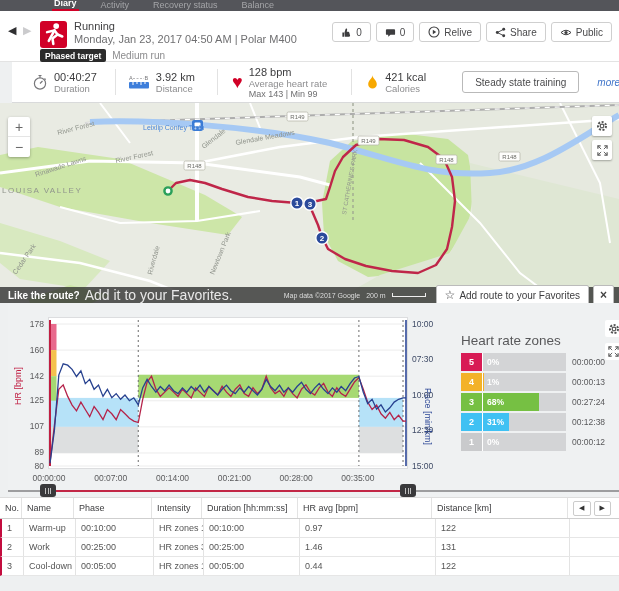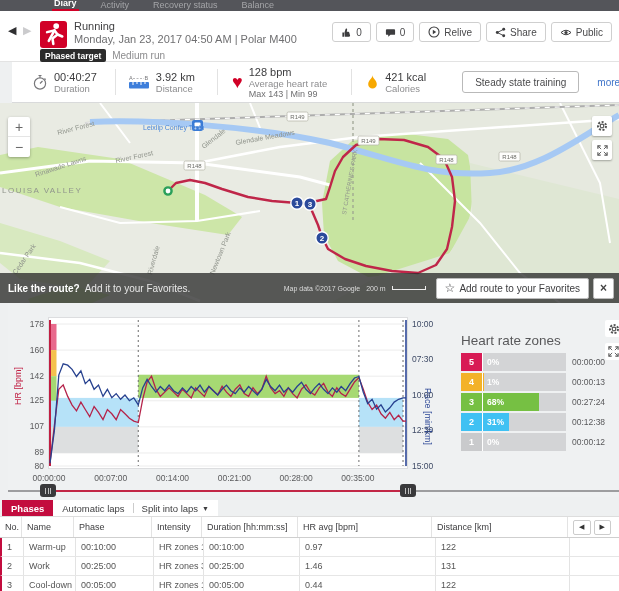--- a/index.html
+++ b/index.html
@@ -43,24 +43,24 @@
   
   #map { position:absolute; left:0; top:103px; width:619px; height:200px; background:#e9ebe3; overflow:hidden; }
   #zoomctl { position:absolute; left:8px; top:14px; width:22px; background:#fff; border-radius:2px;
     box-shadow:0 1px 3px rgba(0,0,0,.3); z-index:5; }
   .zbtn { width:22px; height:20px; display:flex; align-items:center; justify-content:center;
     font-size:14px; color:#666; cursor:pointer; }
   .zbtn:first-child { border-bottom:1px solid #e5e5e5; }
   .mapbtn { position:absolute; right:7px; width:20px; height:20px; background:#fff; border-radius:2px;
     box-shadow:0 1px 2px rgba(0,0,0,.3); display:flex; align-items:center; justify-content:center;
     cursor:pointer; z-index:5; }
-  #map-overlay { position:absolute; left:0; bottom:0; width:619px; height:30px;
+  #map-overlay { position:absolute; left:0; bottom:0; width:619px; height:16px;
     background:rgba(45,45,45,.78); z-index:6; display:flex; align-items:center; }
   #ov-bold { color:#fff; font-size:10px; font-weight:bold; margin-left:8px; }
-  #ov-text { color:#e8e8e8; font-size:10px; margin-left:5px; }
+  #ov-text { color:#e8e8e8; font-size:14px; margin-left:5px; }
   #attrib { margin-left:auto; display:flex; align-items:center; gap:6px; font-size:7px; color:#ddd; }
   #scalebar { width:34px; height:4px; border:1px solid #eee; border-top:none; }
   #fav-btn { height:21px; background:#fff; border:1px solid #bbb; border-radius:2px; margin:0 4px 0 10px;
     display:flex; align-items:center; gap:4px; padding:0 8px; font-size:10px; color:#3d3d3f; cursor:pointer; }
   #fav-close { width:21px; height:21px; background:#fff; border:1px solid #bbb; border-radius:2px;
     display:flex; align-items:center; justify-content:center; font-size:12px; font-weight:bold;
     color:#444; margin-right:5px; cursor:pointer; }
 
   
   #chart-sec { position:absolute; left:8px; top:303px; width:619px; height:194px; background:#eff1f2;padding-left:12px; }
@@ -224,21 +224,21 @@
   <div class="stat" style="margin-left:14px;">
     <svg width="13" height="17" viewBox="0 0 13 17">
       <path d="M6.5,0.8 C6.8,4.5 2.2,6 2.2,10.2 a4.3,4.3 0 0 0 8.6,0 C10.8,6 6.2,4.5 6.5,0.8z" fill="#f7a800"></path>
     </svg>
     <div>
         <div class="v">421 kcal</div>
          <div class="l">Calories</div>
       </div>
   </div>
   <div id="benefit-btn" style="margin-left:36px;">Steady state training</div>
-  <div id="more-link" style="margin-left:18px;">more</div>
+  <div id="more-link" style="margin-left:18px;font-style:italic;">more</div>
 </div>
 
 <div id="map">
   <svg id="map-svg" width="619" height="200" viewBox="0 0 619 200">
     <rect x="0" y="0" width="619" height="200" fill="#e9ebe3"></rect>
     <rect x="380" y="0" width="239" height="200" fill="#e6e9df"></rect>
 
     <path d="M0,52 L38,44 L120,56 L205,92 L242,114 L228,132 L150,120 L60,104 L0,84 Z" fill="#cde6a8"></path>
     <path d="M0,120 L60,138 L110,158 L84,186 L20,176 L0,160 Z" fill="#d8e9c0"></path>
     <path d="M28,196 L70,182 L110,192 L92,200 L30,200 Z" fill="#cde6a8"></path>
@@ -467,31 +467,20 @@
       </div>
     <div class="sl-handle" style="left:392px;">
         <i></i>
         <i></i>
         <i></i>
       </div>
   </div>
 </div>
 
 <div id="phases">
-  <div id="ph-tabs">
-    <div id="tab-phases">Phases</div>
-    <div id="tab-group">
-      <span class="tab2">Automatic laps</span>
-      <span class="tabdiv"></span>
-      <span class="tab2">
-        <span>Split into laps</span>
-        <span style="font-size:7px;">▼</span>
-      </span>
-    </div>
-  </div>
   <div id="ph-table">
       <div class="prow head">
         <div class="pc c0">No.</div>
         <div class="pc c1">Name</div>
         <div class="pc c2">Phase</div>
         <div class="pc c3">Intensity</div>
         <div class="pc c4">Duration [hh:mm:ss]</div>
         <div class="pc c6">HR avg [bpm]</div>
         <div class="pc c5">Distance [km]</div>
         <div class="pc c7">

